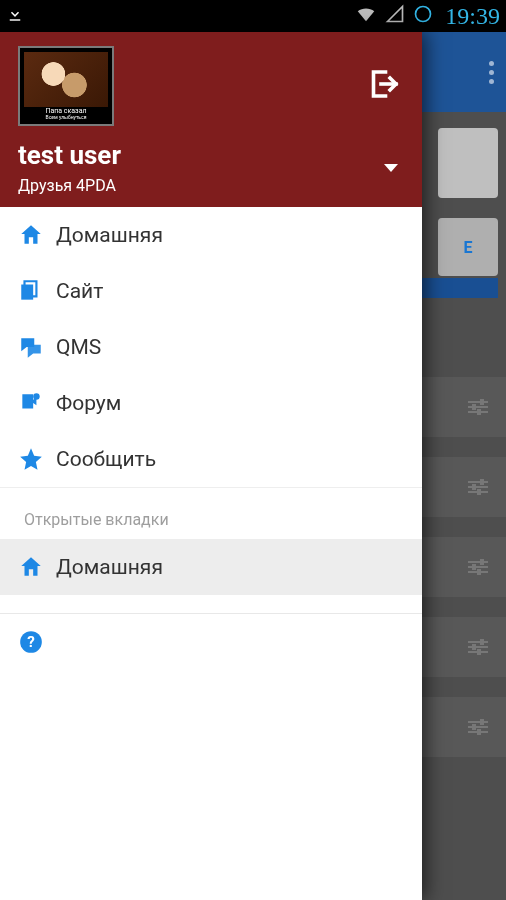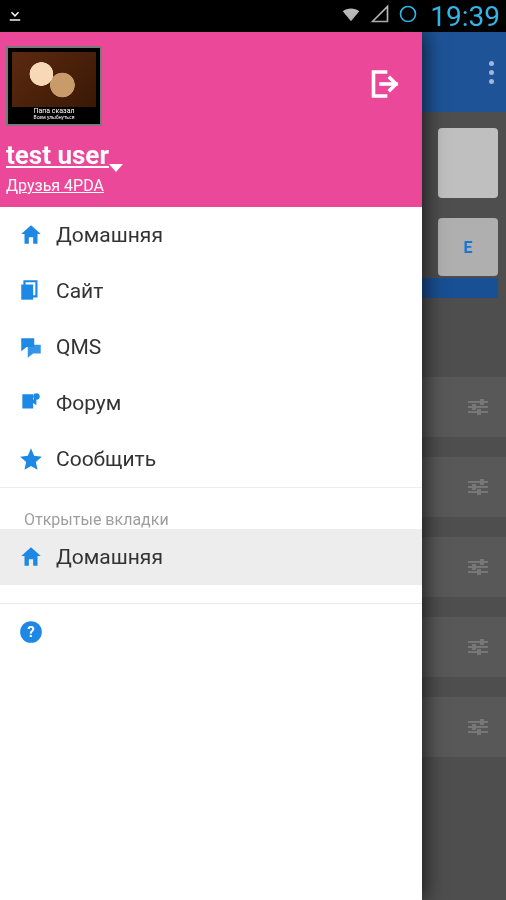--- a/index.html
+++ b/index.html
@@ -10,21 +10,21 @@
     height: 32px;
     background: #000;
     color: #fff;
     display: flex;
     align-items: center;
     padding: 0 6px;
     font-size: 20px;
   }
   .status-left { display: flex; align-items: center; gap: 6px; }
   .status-right { margin-left: auto; display: flex; align-items: center; gap: 8px; }
-  .status-right .clock { color: #33b5e5; font-size: 28px; font-weight: 400; margin-left: 4px; }
+  .status-right .clock { color: #33b5e5; font-size: 24px; font-weight: 400; margin-left: 4px; font-family: Liberation Serif, serif; }
 
   
   .backdrop {
     position: absolute;
     top: 32px; left: 0; right: 0; bottom: 0;
     background: #4e4e4e;
   }
   .backdrop .bg-header {
     height: 80px;
     background: rgba(25,85,160,0.9);
@@ -57,23 +57,23 @@
   .drawer {
     position: absolute;
     top: 32px; left: 0; bottom: 0;
     width: 422px;
     background: #fff;
     box-shadow: 4px 0 18px rgba(0,0,0,0.6);
     display: flex;
     flex-direction: column;
   }
   .drawer-header {
-    background: #ec4899;
+    background: #7f1d1d;
     color: #fff;
-    padding: 14px 18px 12px 6px;
+    padding: 14px 18px 12px 18px;
     position: relative;
   }
   .avatar-frame {
     width: 96px; height: 80px;
     background:#000;
     border:2px solid #7a7a7a;
     padding:4px;
     display:flex;flex-direction:column;align-items:center;justify-content:center;
   }
   .avatar-img {
@@ -82,44 +82,43 @@
                 radial-gradient(circle at 60% 60%, #c79b6a 0 20%, transparent 21%),
                 linear-gradient(135deg,#5b2a10,#3a1805);
   }
   .avatar-caption { font-size:7px; color:#fff; text-align:center; line-height:1; margin-top:1px;}
   .avatar-caption small{font-size:5px;display:block;}
   .logout-icon {
     position:absolute; right:20px; top:34px;
     width:36px; height:36px;
   }
   .user-row {
-    display:flex; align-items:center; 
+    display:flex; align-items:center; justify-content:space-between;
     margin-top:14px;
-    text-decoration:underline;
   }
   .user-name { font-size:26px; font-weight:700; }
   .user-sub  { font-size:16px; font-weight:400; margin-top:6px; }
   .caret { width:0;height:0;border-left:7px solid transparent;border-right:7px solid transparent;border-top:8px solid #fff; margin-right:6px; }
 
   .menu { flex:1; overflow-y:auto; }
   .menu-item {
     display:flex; align-items:center;
     height:56px;
     padding:0 18px;
     font-size:21px;
     color:#333;
     gap:12px;
     cursor:pointer;
   }
   .menu-item.selected { background:#ededed; }
   .menu-item .ico { width:26px; height:26px; flex:0 0 26px; display:flex;align-items:center;justify-content:center; }
   .menu-item .ico svg { width:26px; height:26px; fill:#1e88e5; }
   .section-label {
     font-size:16px; color:#9e9e9e;
-    padding:22px 18px 0 24px;
+    padding:22px 18px 10px 24px;
     border-top:1px solid #eee;
   }
   .divider { height:1px; background:#e8e8e8; margin:0; }
   .thin-gap { height:18px; }
 
   .dots-vert { display:flex;flex-direction:column;gap:4px;}
   .dots-vert span{width:5px;height:5px;border-radius:50%;background:#9fb6d4;}
   .slider-ico{display:flex;flex-direction:column;gap:3px;align-items:center;}
   .slider-ico span{display:block;width:20px;height:2px;background:#777;position:relative;}
   .slider-ico span::after{content:"";position:absolute;top:-2px;width:4px;height:6px;background:#777;}

